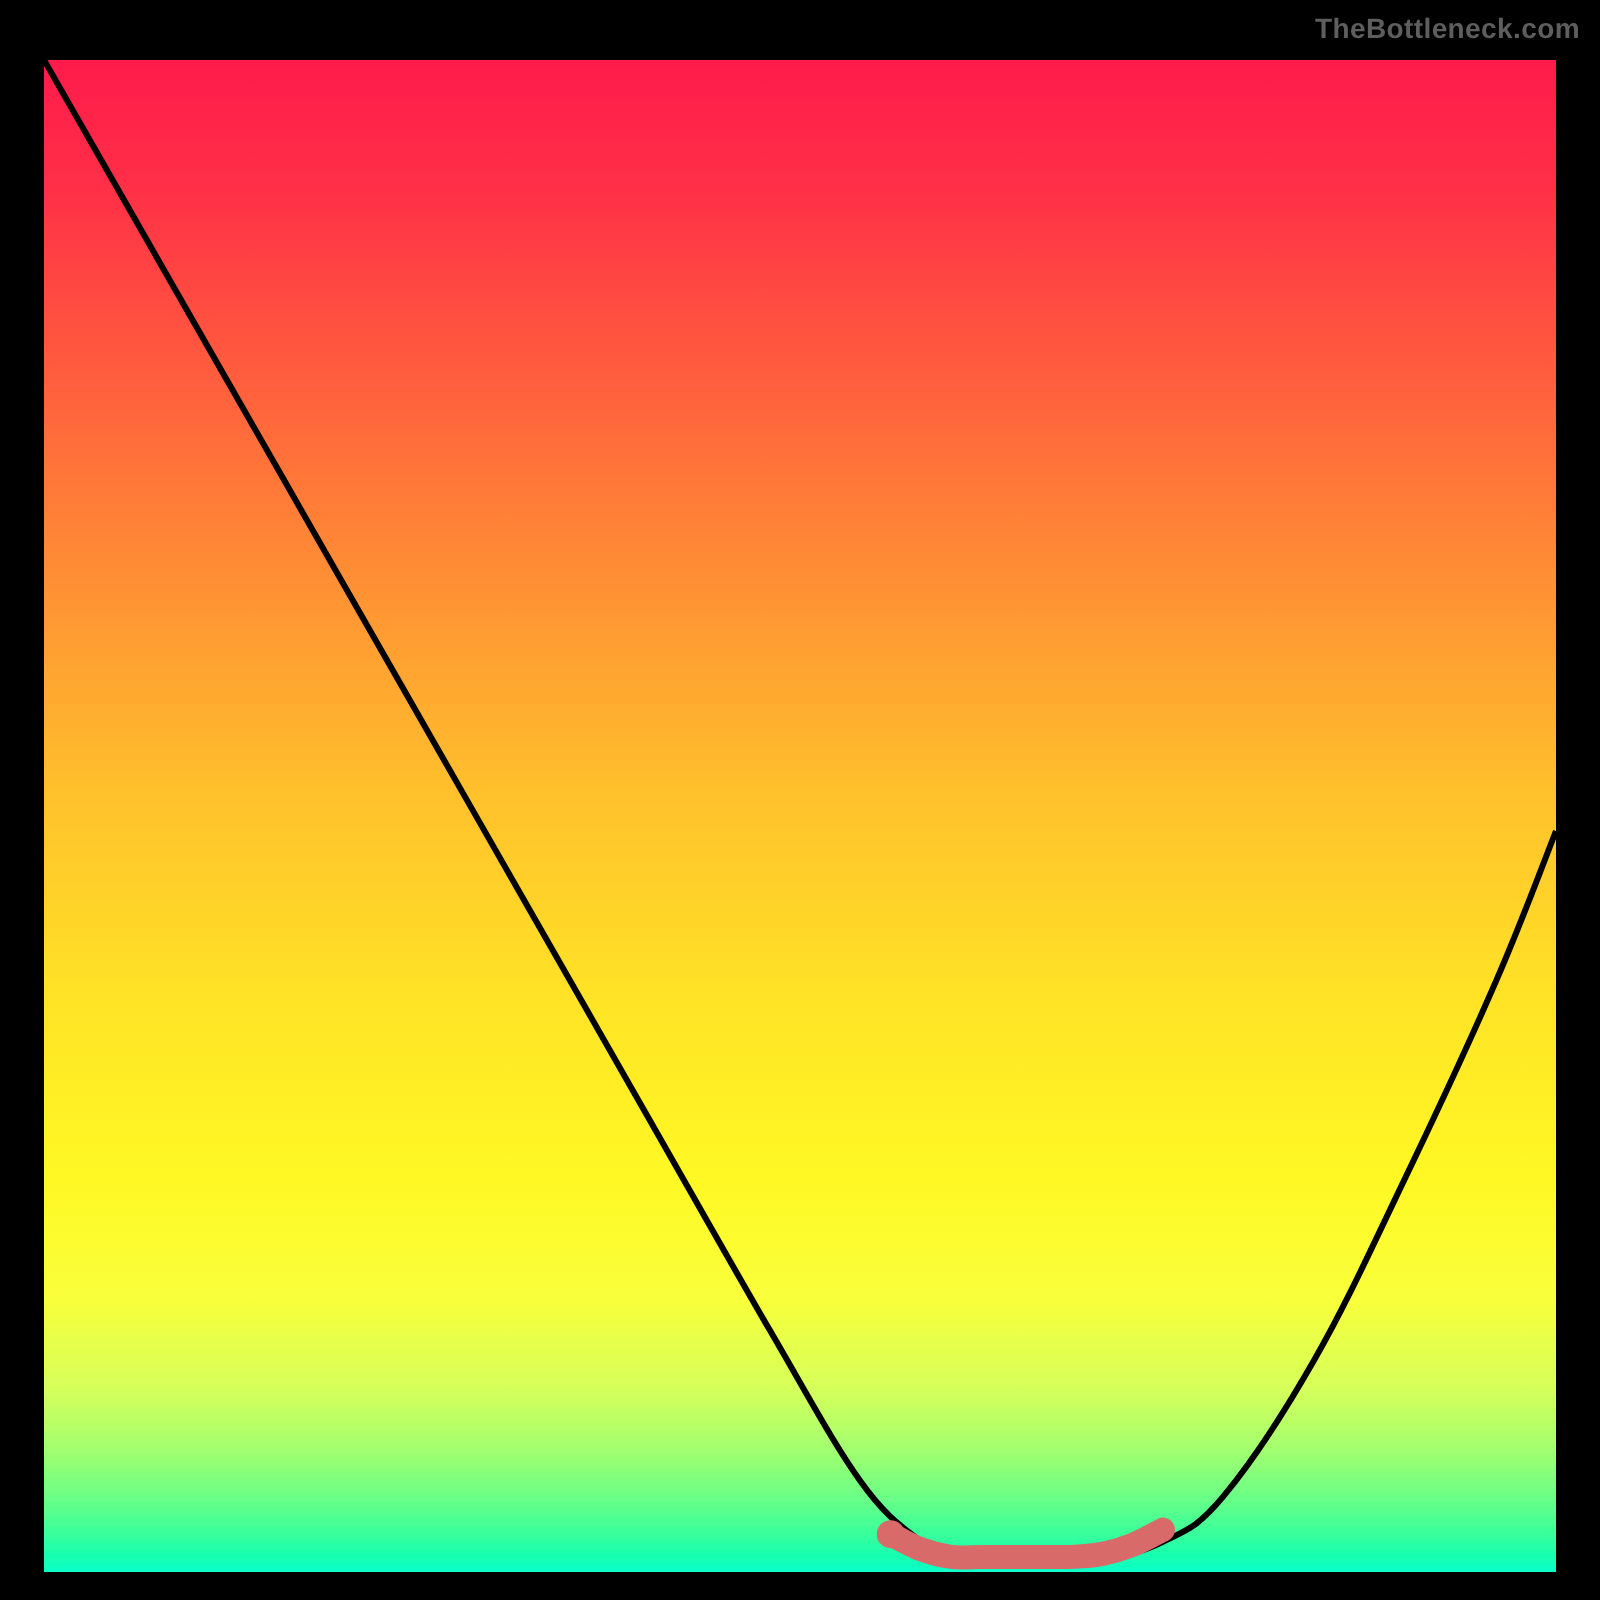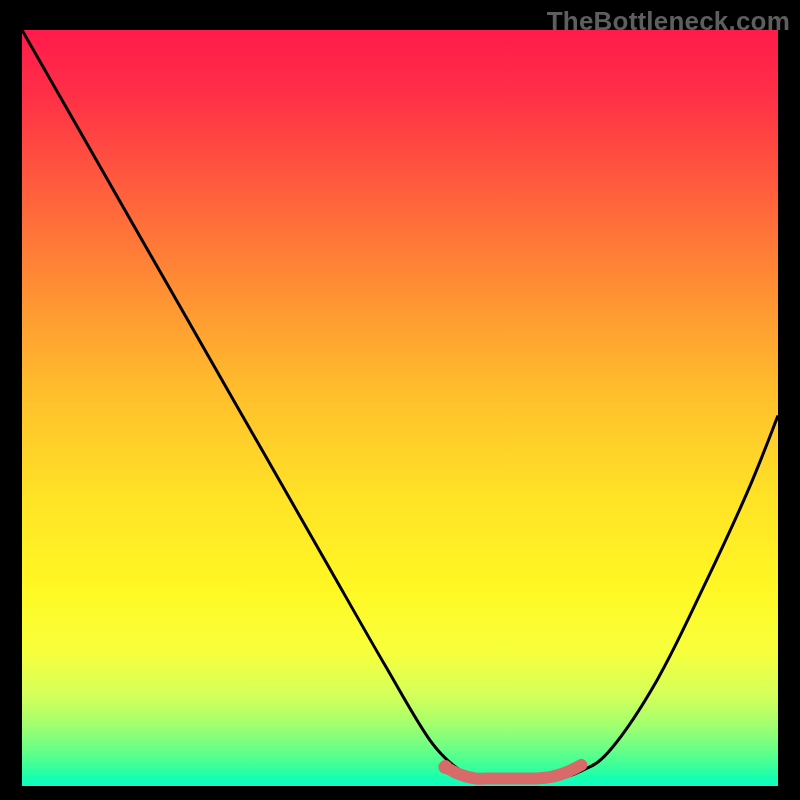--- a/index.html
+++ b/index.html
@@ -8,21 +8,21 @@
     position: relative;
     width: 800px;
     height: 800px;
     background: #000;
   }
   .watermark {
     position: absolute;
     top: 6px;
     right: 10px;
     font-family: Arial, Helvetica, sans-serif;
-    font-size: 26px;
+    font-size: 14px;
     font-weight: bold;
     color: #5e5e5e;
     letter-spacing: 0.2px;
     z-index: 10;
   }
   .plot-frame {
     position: absolute;
     left: 22px;
     top: 30px;
     width: 756px;

